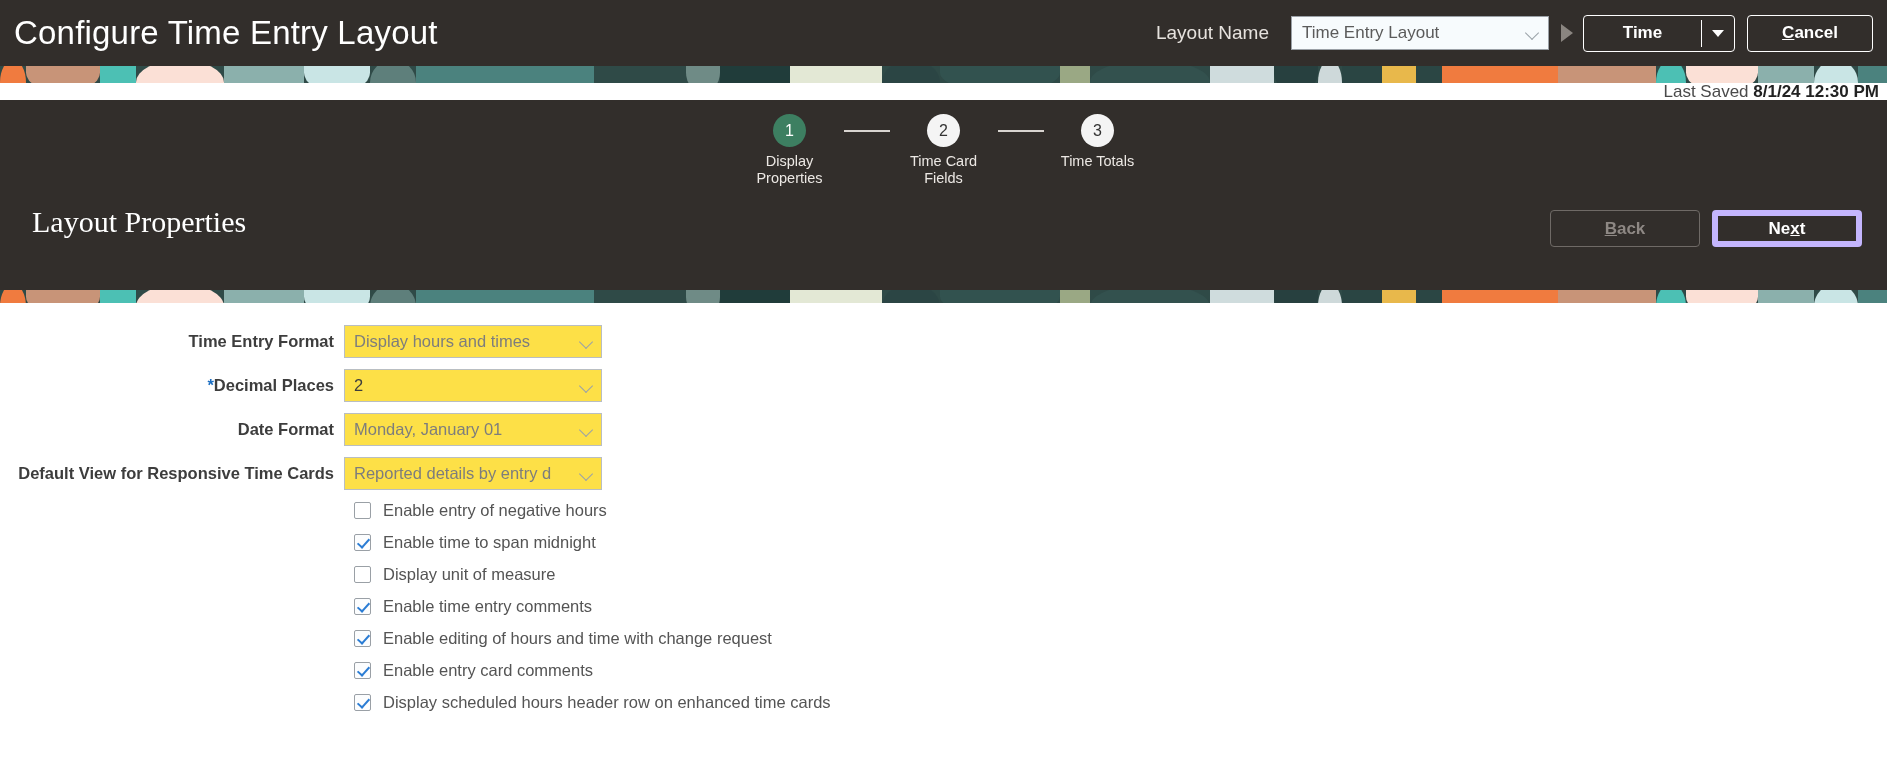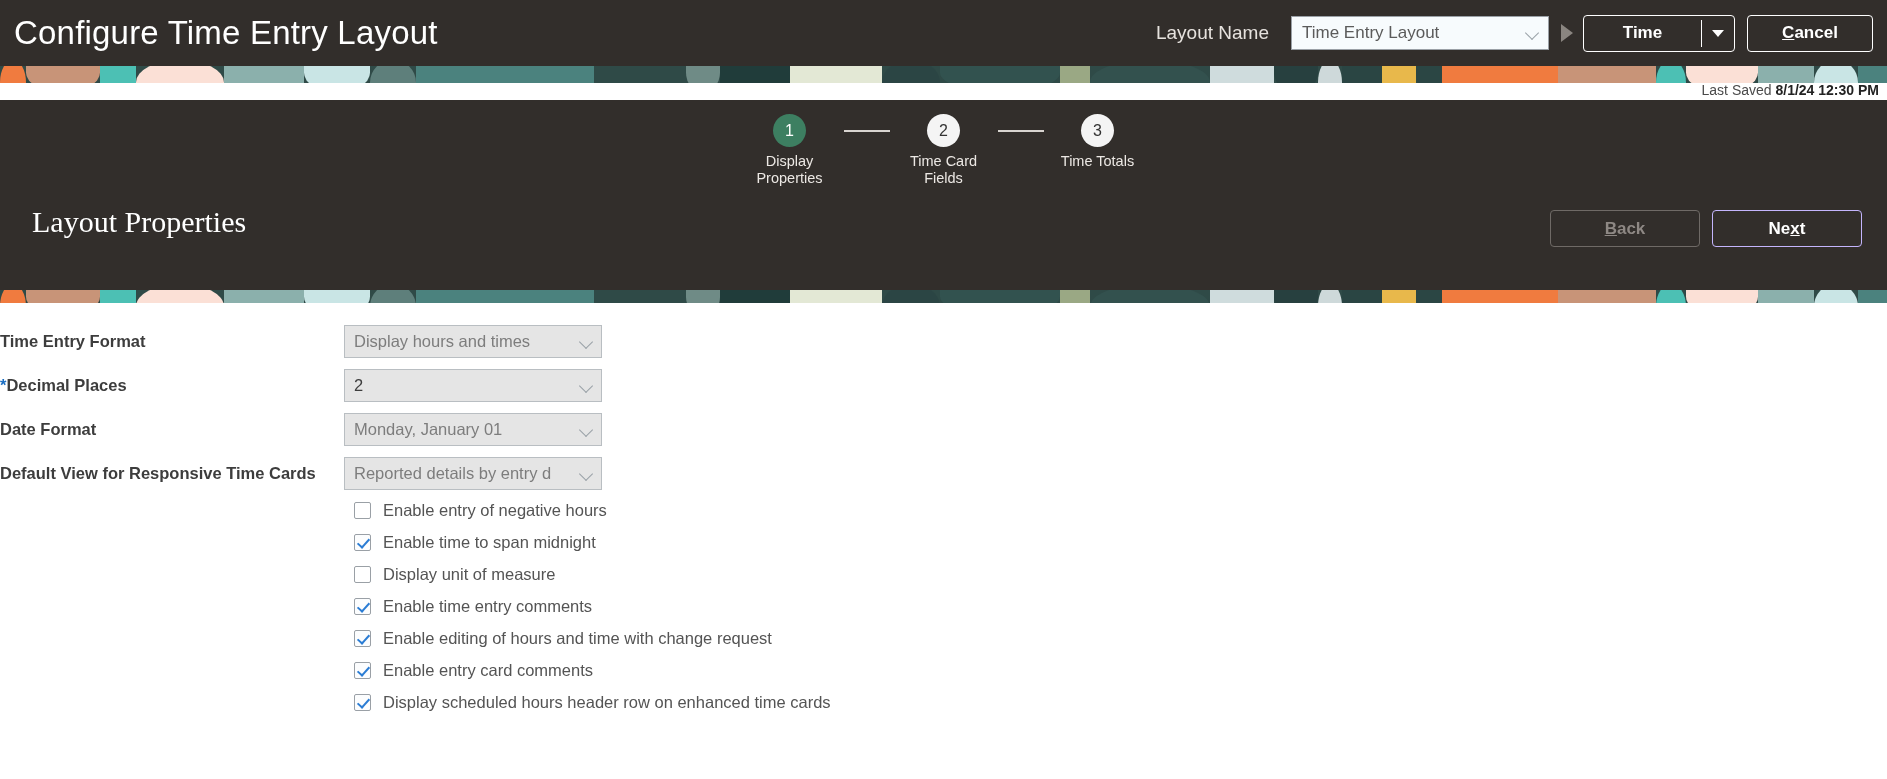--- a/index.html
+++ b/index.html
@@ -118,21 +118,21 @@
   .band-bottom { top: 290px; height: 13px; }
   .band i {
     position: absolute; top: -6px;
     height: 32px;
     display: block;
   }
 
   
   .lastsaved {
     position: absolute; right: 8px; top: 82px;
-    font-size: 14px; color: #4a4a4a;
+    font-size: 17px; color: #4a4a4a;
     white-space: nowrap;
   }
   .lastsaved b { color: #222; }
 
   
   .wizard {
     position: absolute; left: 0; top: 100px;
     width: 1887px; height: 190px;
     background: #322e2b;
   }
@@ -170,46 +170,47 @@
   .btn-nav {
     width: 150px; height: 37px;
     border-radius: 4px;
     background: transparent;
     display: flex; align-items: center; justify-content: center;
     font-size: 17px; font-weight: bold;
     font-family: "Liberation Sans", sans-serif;
     cursor: pointer;
   }
   .btn-nav.disabled { border: 1px solid #6f6a66; color: #8e8884; cursor: default; }
-  .btn-nav.enabled { border: 1px solid #c4b5fd; color: #ffffff; }
+  .btn-nav.enabled { border: 6px solid #c4b5fd; color: #ffffff; }
   .btn-nav u { text-decoration: underline; }
 
   
   .form {
     position: absolute; left: 0; top: 303px;
     width: 1887px;
     padding-top: 22px;
   }
   .frow {
     display: flex; align-items: center;
     margin-bottom: 11px;
   }
   .flabel {
     width: 344px;
+    text-align: right;
     padding-right: 10px;
     font-size: 16.5px;
     font-weight: bold;
     color: #3d3d3d;
     white-space: nowrap;
   }
   .flabel .req { color: #1b6ec2; font-weight: bold; }
   .fselect {
     width: 258px; height: 33px;
     border: 1px solid #b9bec2;
-    background: #e5e5e5;
+    background: #fde047;
     display: flex; align-items: center;
     padding: 0 7px 0 9px;
   }
   .fselect .fval {
     font-size: 16.5px; color: #7d7d7d;
     white-space: nowrap; overflow: hidden;
   }
   .fselect .fval.strong { color: #3d3d3d; }
 
   

